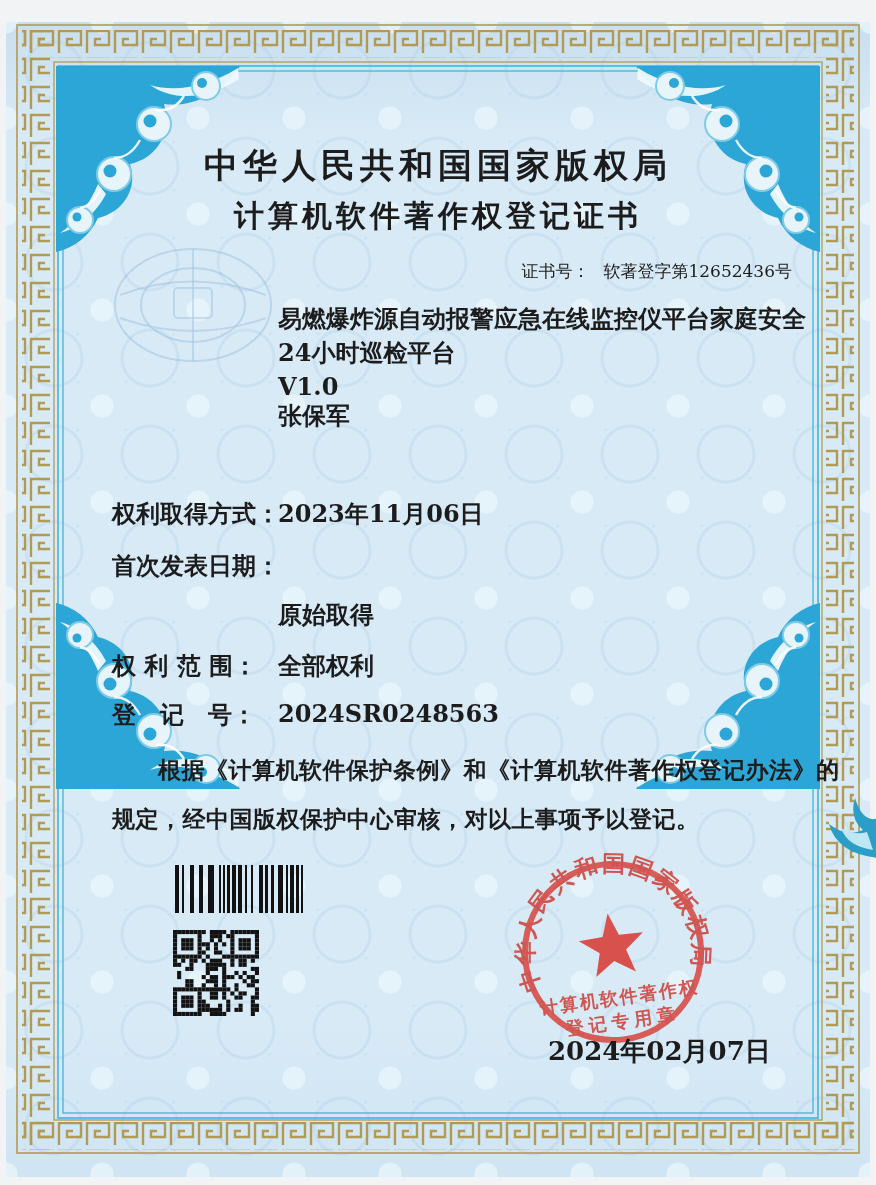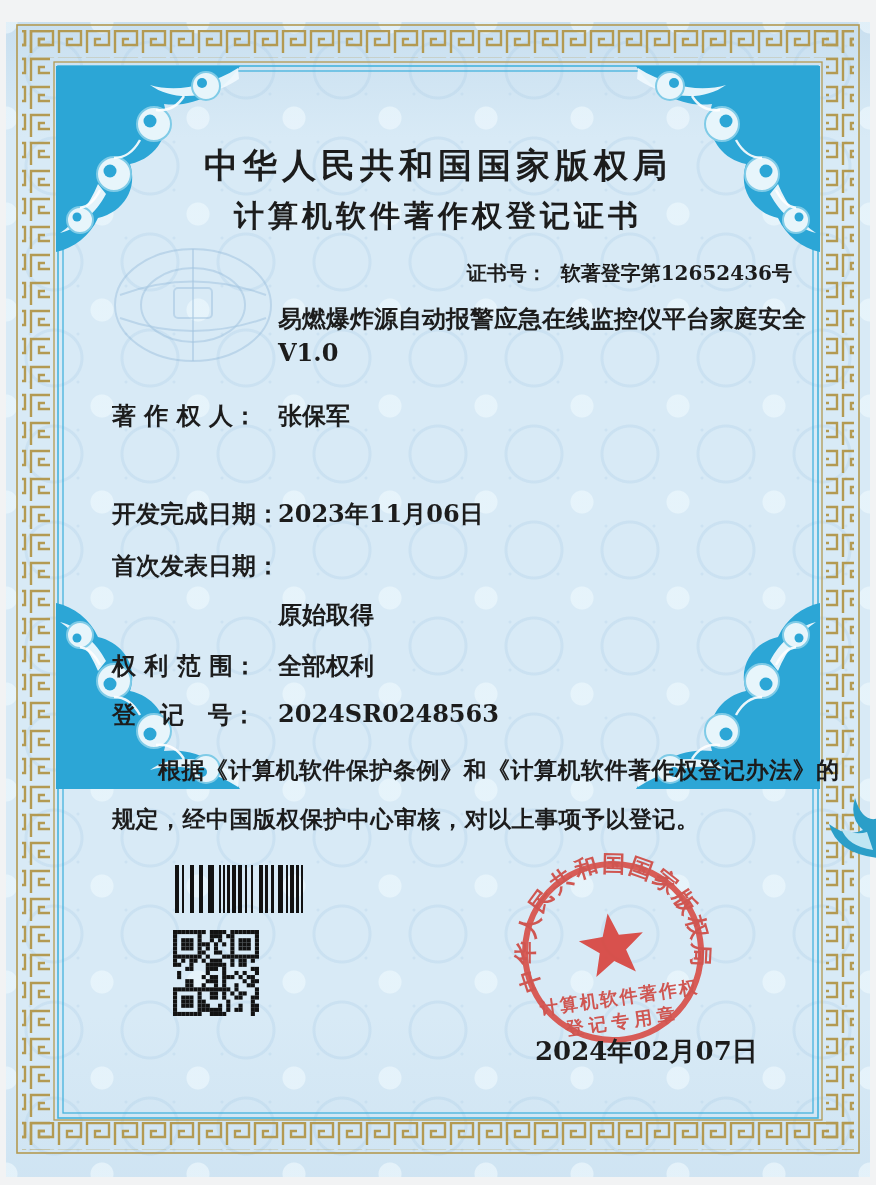--- a/index.html
+++ b/index.html
@@ -25,28 +25,28 @@
   svg{display:block;}
   .frame-svg{position:absolute;left:0;top:0;}
   .corner{position:absolute;width:190px;height:190px;z-index:3;}
   .corner.tl{left:56px;top:66px;}
   .corner.tr{right:56px;top:66px;transform:scaleX(-1);}
   .corner.br{right:56px;bottom:67px;transform:scale(-1,-1);}
   .corner.bl{left:56px;bottom:67px;transform:scaleY(-1);}
   .txt{position:absolute;color:#1c1c1c;white-space:nowrap;z-index:5;}
   .issuer{left:0;width:876px;text-align:center;top:143px;font-size:34px;letter-spacing:5px;font-weight:600;}
   .cert-title{left:0;width:876px;text-align:center;top:196px;font-size:30px;letter-spacing:4px;font-weight:700;}
-  .cert-no{top:260px;right:84px;font-size:20px;font-weight:700;margin-left:25px;}
+  .cert-no{top:260px;right:84px;font-size:17px;font-weight:400;margin-left:25px;}
   .cert-no .gap{display:inline-block;width:14px;}
   .label{left:112px;font-size:24px;font-weight:600;}
   .value{left:278px;font-size:24px;font-weight:600;}
   .name-lines div{line-height:34px;}
   .statement{left:112px;width:688px;font-size:23px;font-weight:600;letter-spacing:0.5px;}
   .seal-wrap{position:absolute;left:513px;top:852px;width:200px;height:200px;transform:rotate(-8deg);z-index:6;opacity:0.92;}
-  .seal-date{left:535px;top:1034px;font-size:26px;font-weight:700;z-index:7;}
+  .seal-date{left:548px;top:1034px;font-size:26px;font-weight:700;z-index:7;}
   .emblem{position:absolute;left:108px;top:240px;z-index:1;opacity:0.55;}
   .codes{position:absolute;z-index:6;}
   .wave{position:absolute;right:-3px;bottom:-2px;z-index:8;}
 </style>
 </head>
 <body>
 
 <div class="page">
 
   <div class="paper"></div>
@@ -119,27 +119,27 @@
 
   <div class="txt issuer">中华人民共和国国家版权局</div>
   <div class="txt cert-title">计算机软件著作权登记证书</div>
 
   <div class="txt cert-no">
     <span>证书号：</span><span class="gap"></span><span>软著登字第12652436号</span>
   </div>
 
   <div class="txt value name-lines" style="top:302px">
     <div>易燃爆炸源自动报警应急在线监控仪平台家庭安全</div>
+    <div>24小时巡检平台</div>
     <div>V1.0</div>
   </div>
 
-  <div class="txt label" style="top:400px">著 作 权 人：</div>
   <div class="txt value" style="top:400px">张保军</div>
 
-  <div class="txt label" style="top:498px">开发完成日期：</div>
+  <div class="txt label" style="top:498px">权利取得方式：</div>
   <div class="txt value" style="top:498px">2023年11月06日</div>
 
   <div class="txt label" style="top:550px">首次发表日期：</div>
 
   <div class="txt value" style="top:599px">原始取得</div>
 
   <div class="txt label" style="top:650px">权 利 范 围：</div>
   <div class="txt value" style="top:650px">全部权利</div>
 
   <div class="txt label" style="top:699px">登　记　号：</div>

